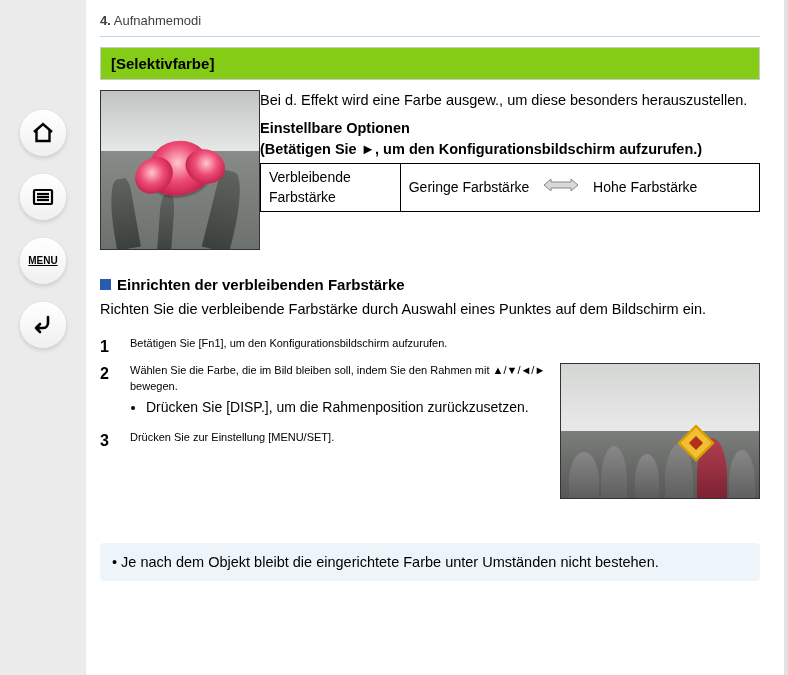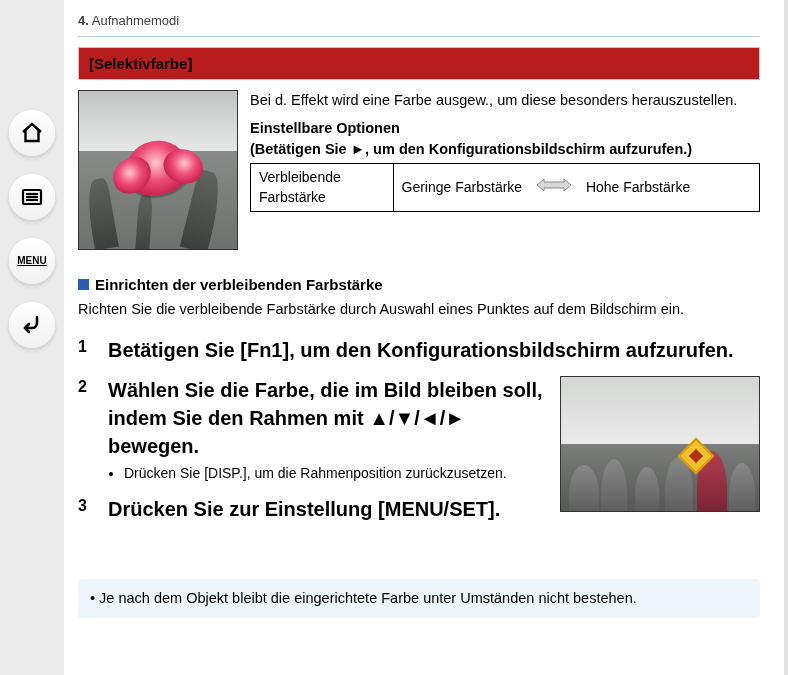--- a/index.html
+++ b/index.html
@@ -12,21 +12,21 @@
     width: 788px;
     height: 675px;
     overflow: hidden;
   }
   .outer {
     display: flex;
     height: 100%;
     background: #fff;
   }
   .nav-rail {
-    width: 64px;
+    width: 86px;
     background: #ebebeb;
     padding-top: 110px;
     display: flex;
     flex-direction: column;
     align-items: center;
     gap: 18px;
   }
   .nav-btn {
     width: 46px;
     height: 46px;
@@ -51,28 +51,28 @@
   }
   .crumb {
     color: #404040;
     font-size: 13px;
     padding: 2px 0 6px 0;
     border-bottom: 1.5px solid #b8d4f0;
     margin-bottom: 10px;
   }
   .crumb .num { font-weight: bold; }
   .section-title-bar {
-    background: #b91c1c;
+    background: #84cc16;
     border: 1px solid #c8c8c8;
     padding: 5px 10px;
     font-weight: bold;
     font-size: 15px;
     margin-bottom: 10px;
   }
-  .intro-row { display: flex; gap: 12px; margin-bottom: 24px; }
+  .intro-row { display: flex; gap: 0; margin-bottom: 24px; }
   .photo {
     width: 160px;
     height: 160px;
     background: linear-gradient(#bfc4c3 0%, #e6e8e7 38%, #878c88 38%, #6d716d 100%);
     border: 1px solid #333;
     position: relative;
     overflow: hidden;
     flex-shrink: 0;
   }
   .flower {
@@ -135,21 +135,21 @@
     padding-left: 30px;
     margin-bottom: 12px;
   }
   ol.steps > li::before {
     content: counter(step);
     position: absolute;
     left: 0; top: 0;
     font-weight: bold;
     font-size: 16px;
   }
-  ol.steps > li > .step-main { font-weight: bold; font-size: 20px; }
+  ol.steps > li > .step-main { font-weight: normal; font-size: 11px; }
   ol.steps ul { list-style: disc; margin: 4px 0 0 16px; padding: 0; font-size: 14px; }
   .steps-block { display: flex; gap: 8px; align-items: flex-start; }
   .steps-block .left { flex: 1; }
   .thumb2 {
     width: 200px;
     height: 136px;
     background: linear-gradient(#d4d6d4 0%, #e8e9e8 50%, #7c7e7c 50%, #565856 100%);
     border: 1px solid #333;
     position: relative;
     flex-shrink: 0;

